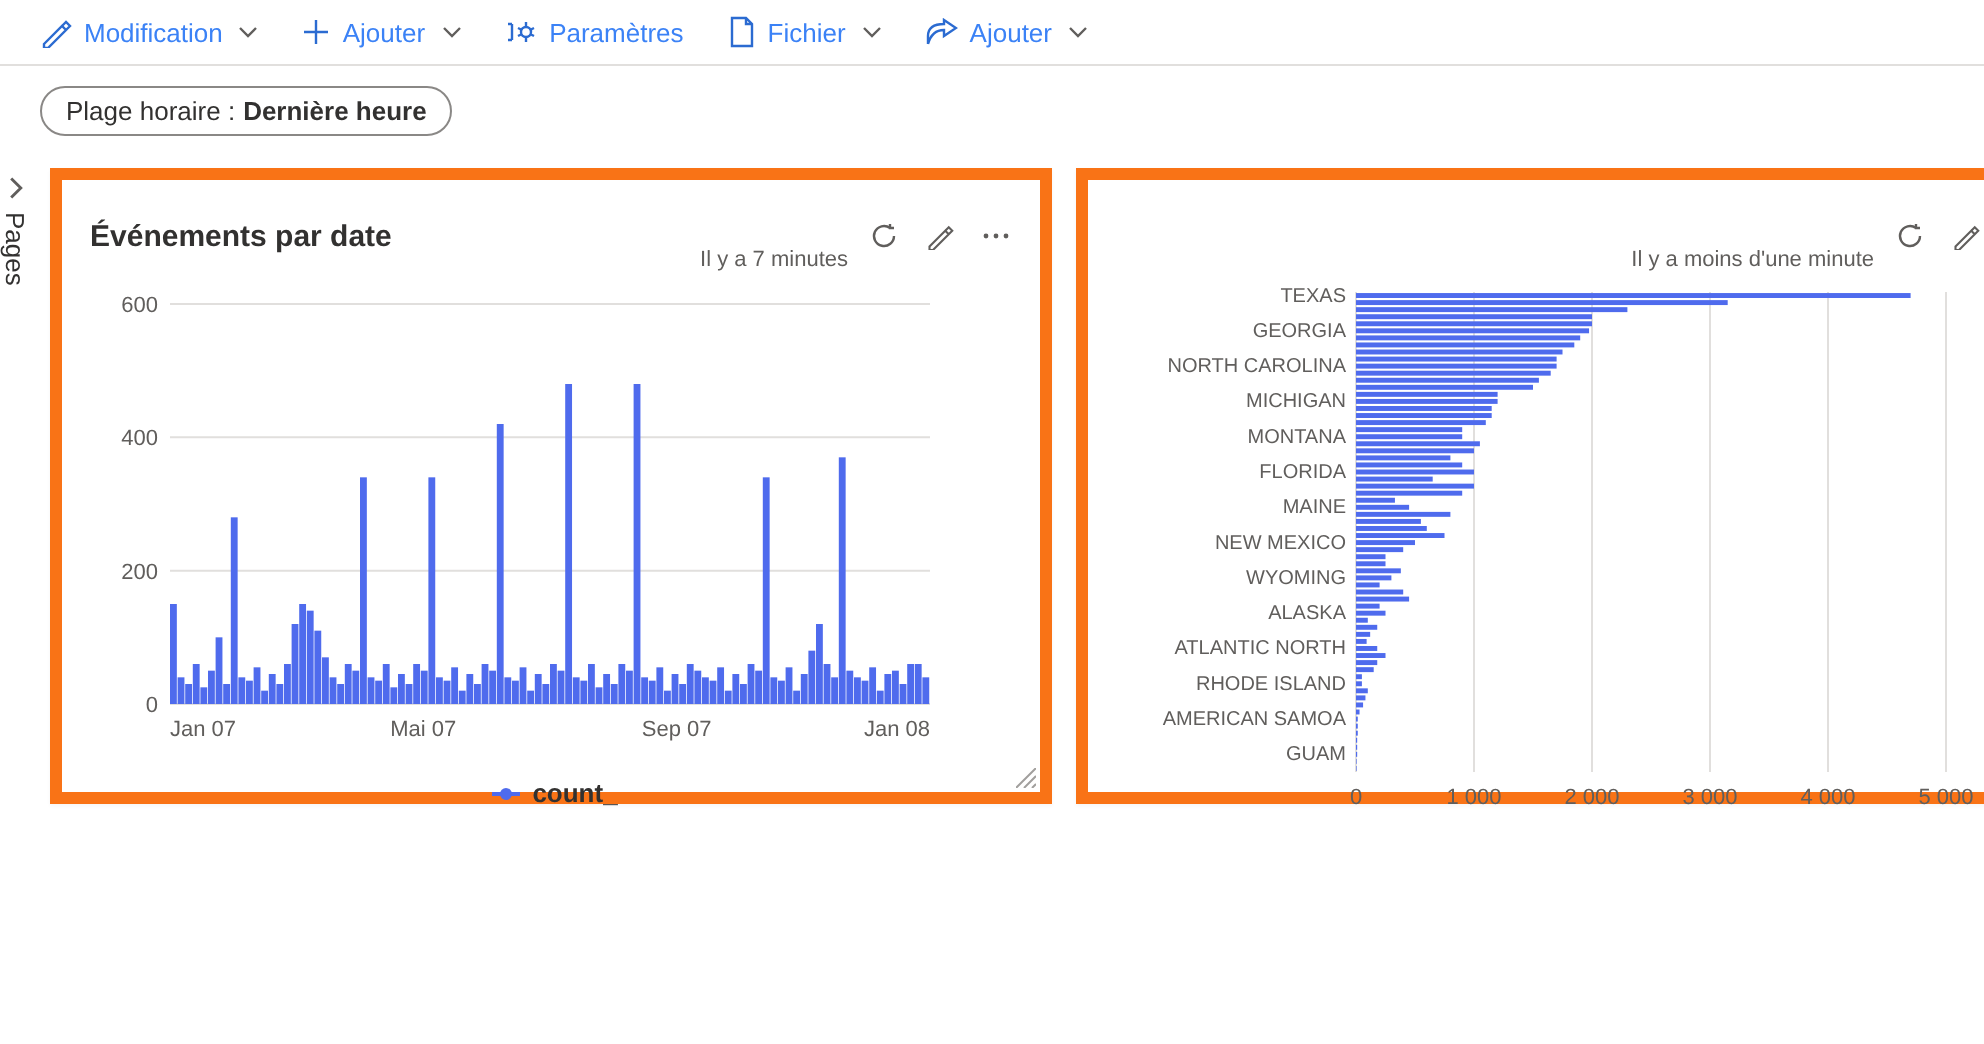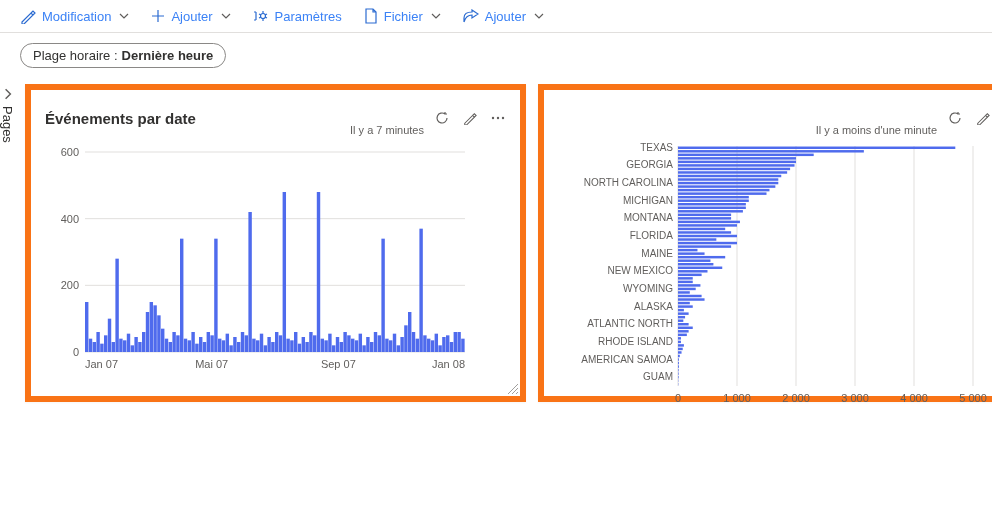--- a/index.html
+++ b/index.html
@@ -335,20 +335,24 @@
             <rect x="401" y="193.33333333333334" width="3.42" height="16.666666666666664" fill="#4f6bed"></rect>
             <rect x="404.79999999999995" y="200" width="3.42" height="10" fill="#4f6bed"></rect>
             <rect x="408.59999999999997" y="190" width="3.42" height="20" fill="#4f6bed"></rect>
             <rect x="412.4" y="190" width="3.42" height="20" fill="#4f6bed"></rect>
             <rect x="416.2" y="196.66666666666666" width="3.42" height="13.333333333333334" fill="#4f6bed"></rect>
             <text x="40" y="226" text-anchor="start" font-size="11" fill="#605e5c">Jan 07</text>
             <text x="166.66666666666666" y="226" text-anchor="middle" font-size="11" fill="#605e5c">Mai 07</text>
             <text x="293.3333333333333" y="226" text-anchor="middle" font-size="11" fill="#605e5c">Sep 07</text>
             <text x="420" y="226" text-anchor="end" font-size="11" fill="#605e5c">Jan 08</text>
           </svg>
+        <div class="legend">
+          <span class="legend-swatch"></span>
+          <span>count_</span>
+        </div>
       </div>
       <svg class="resize-handle" viewBox="0 0 10 10">
           <path d="M0 10 L10 0 M4 10 L10 4 M8 10 L10 8" stroke="#a19f9d" stroke-width="1"></path>
         </svg>
     </div>
 
     <div class="card">
       <div class="card-header">
         <div class="card-spacer"></div>
         <div class="card-time">Il y a moins d'une minute</div>

